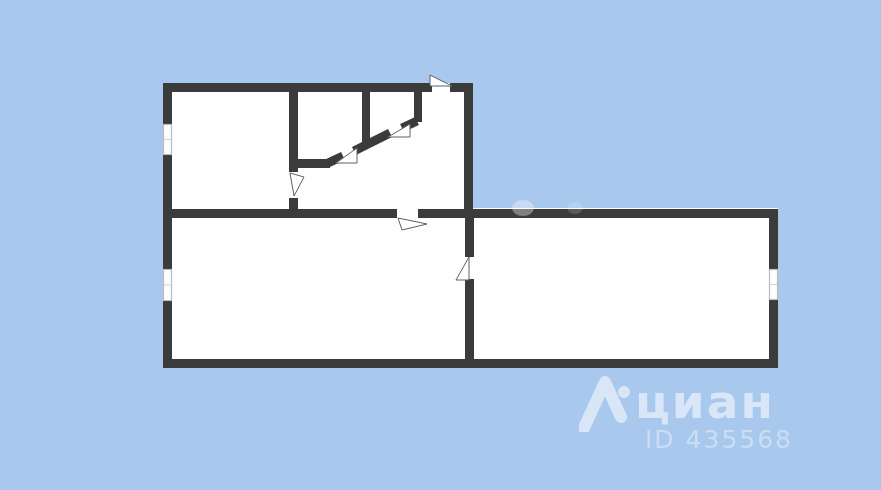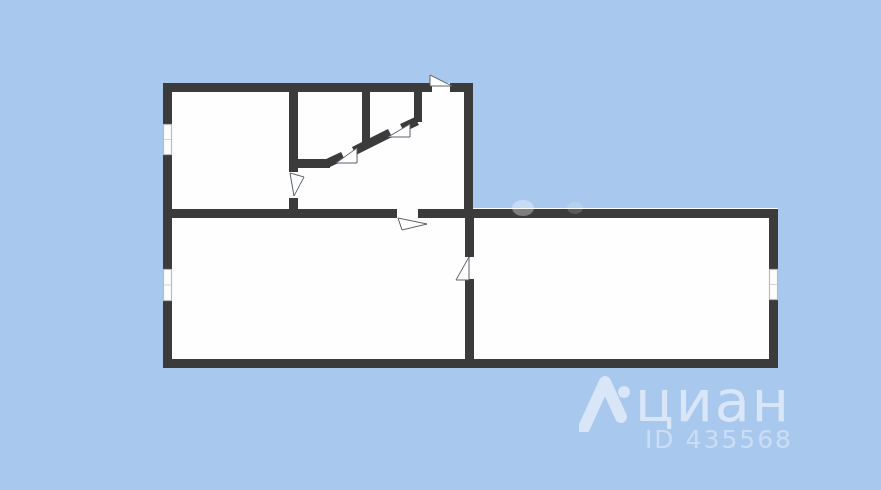--- a/index.html
+++ b/index.html
@@ -34,23 +34,23 @@
     top: 370px;
     width: 300px;
     height: 115px;
     color: var(--watermark-text, #ffffff);
   }
   .wm-icon { position: absolute; left: 4px; top: 6px; opacity: 0.55; }
   .wm-brand {
     position: absolute;
     left: 60px;
     top: 8px;
-    font-size: 57px;
+    font-size: 47px;
     line-height: 47px;
-    font-weight: normal;
+    font-weight: bold;
     letter-spacing: 2px;
     opacity: 0.55;
   }
   .wm-id {
     position: absolute;
     left: 70px;
     top: 57px;
     font-size: 25px;
     line-height: 26px;
     font-weight: normal;

